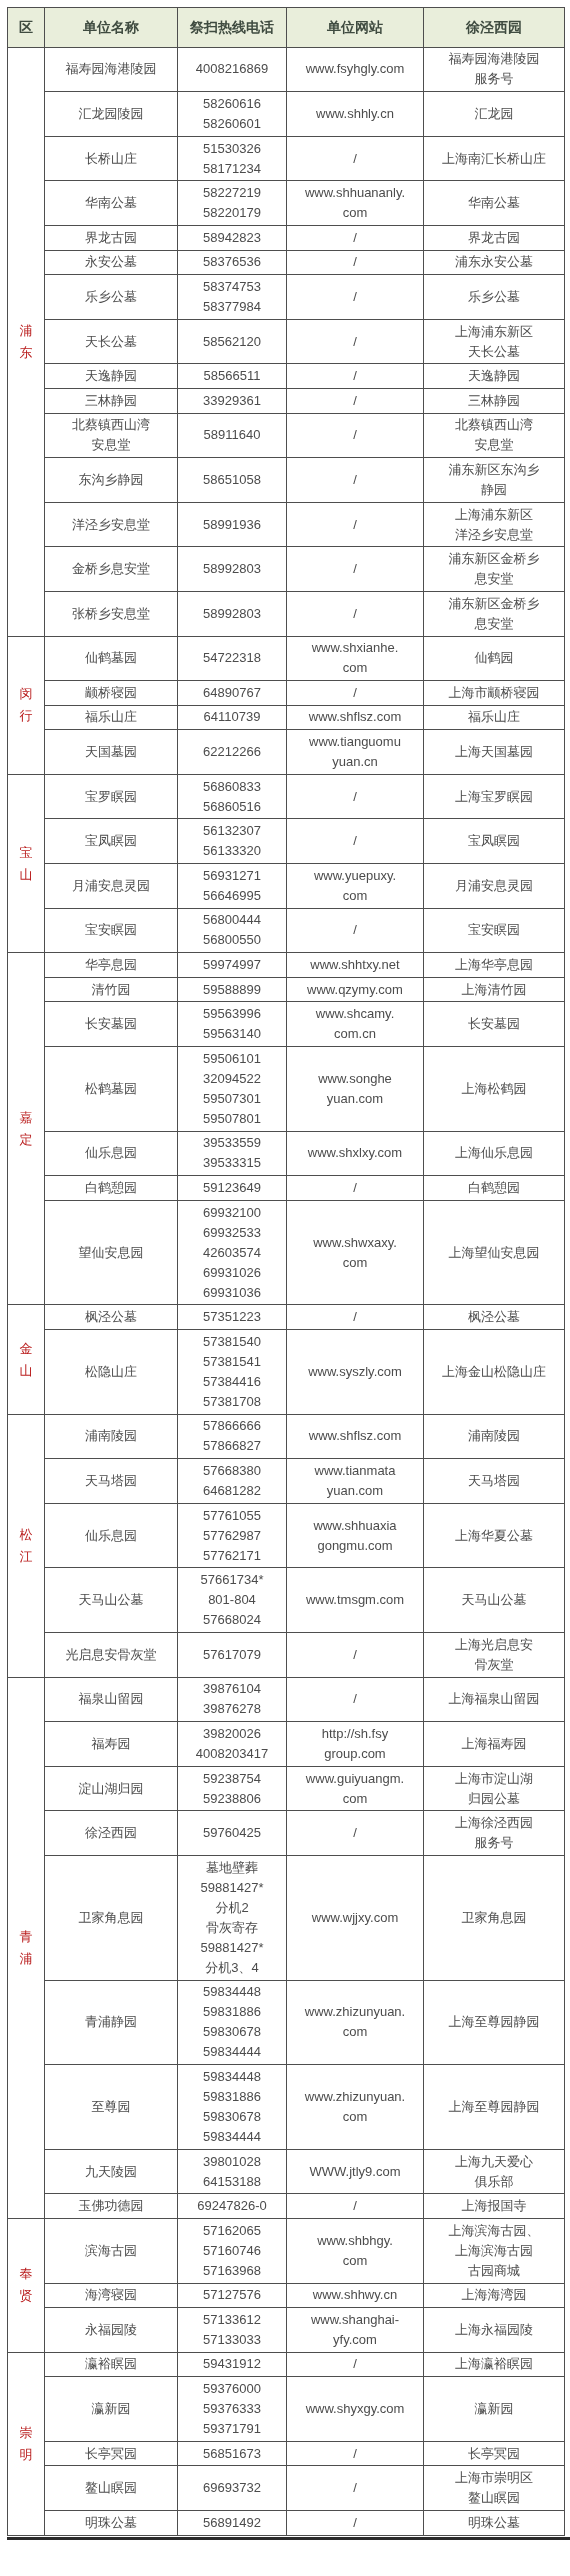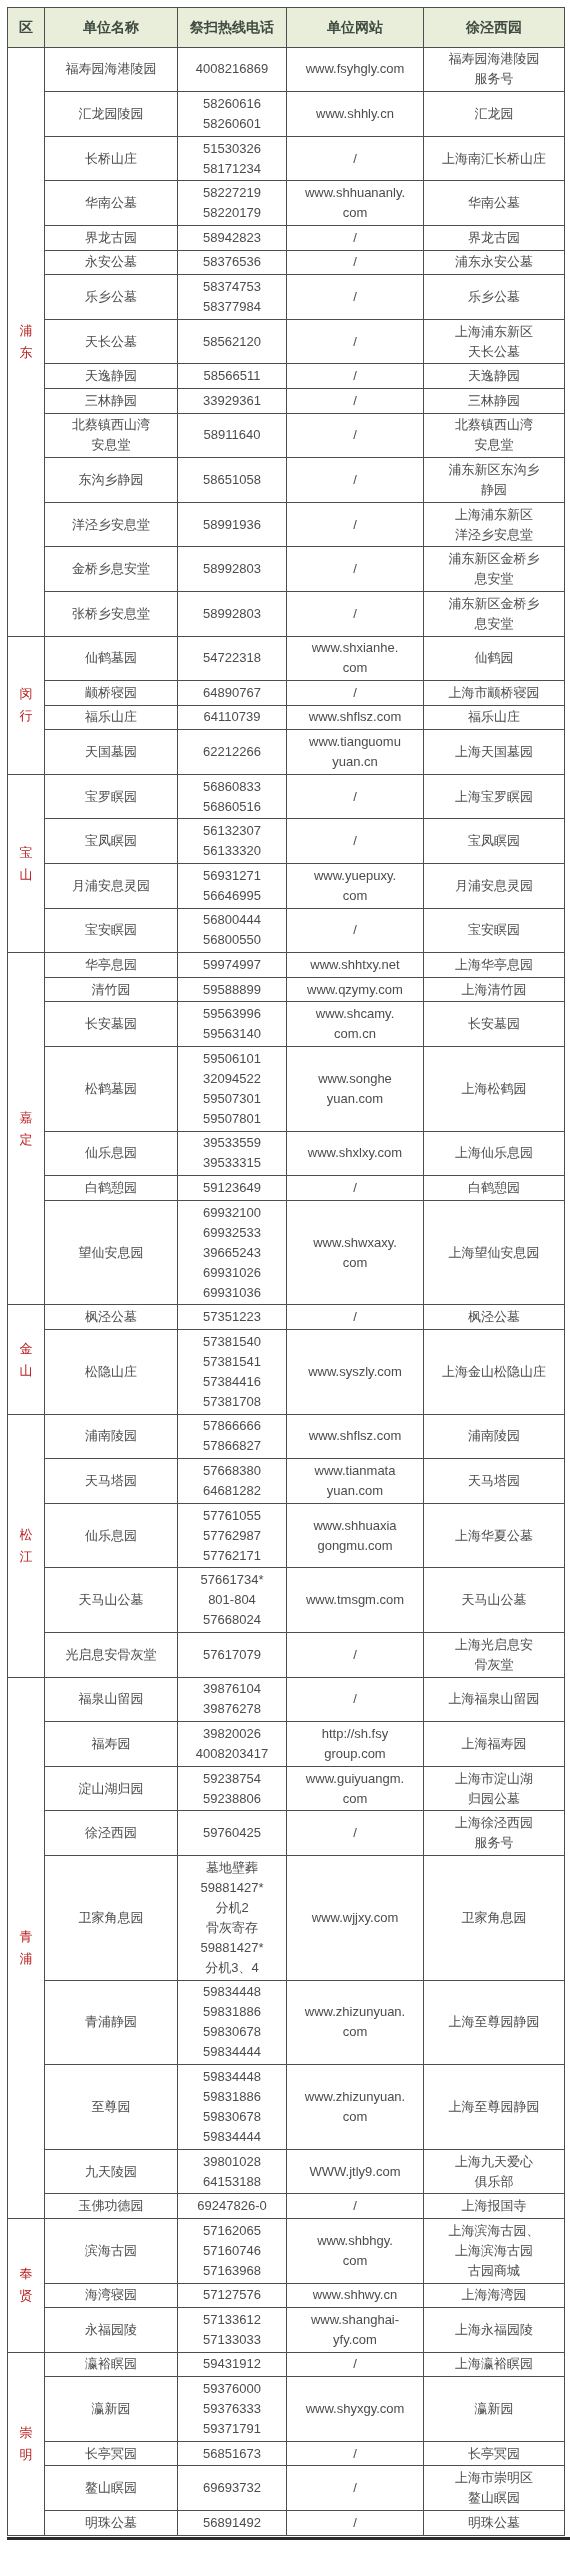--- a/index.html
+++ b/index.html
@@ -524,21 +524,21 @@
             <div class="ln">白鹤憩园</div>
           </td>
         </tr>
         <tr>
           <td class="unit-cell">
             <div class="ln">望仙安息园</div>
           </td>
           <td class="phone-cell">
             <div class="ln">69932100</div>
             <div class="ln">69932533</div>
-            <div class="ln">39665243</div>
+            <div class="ln">42603574</div>
             <div class="ln">69931026</div>
             <div class="ln">69931036</div>
           </td>
           <td class="website-cell">
             <div class="ln">www.shwxaxy.</div>
             <div class="ln">com</div>
           </td>
           <td class="wechat-cell">
             <div class="ln">上海望仙安息园</div>
           </td>

